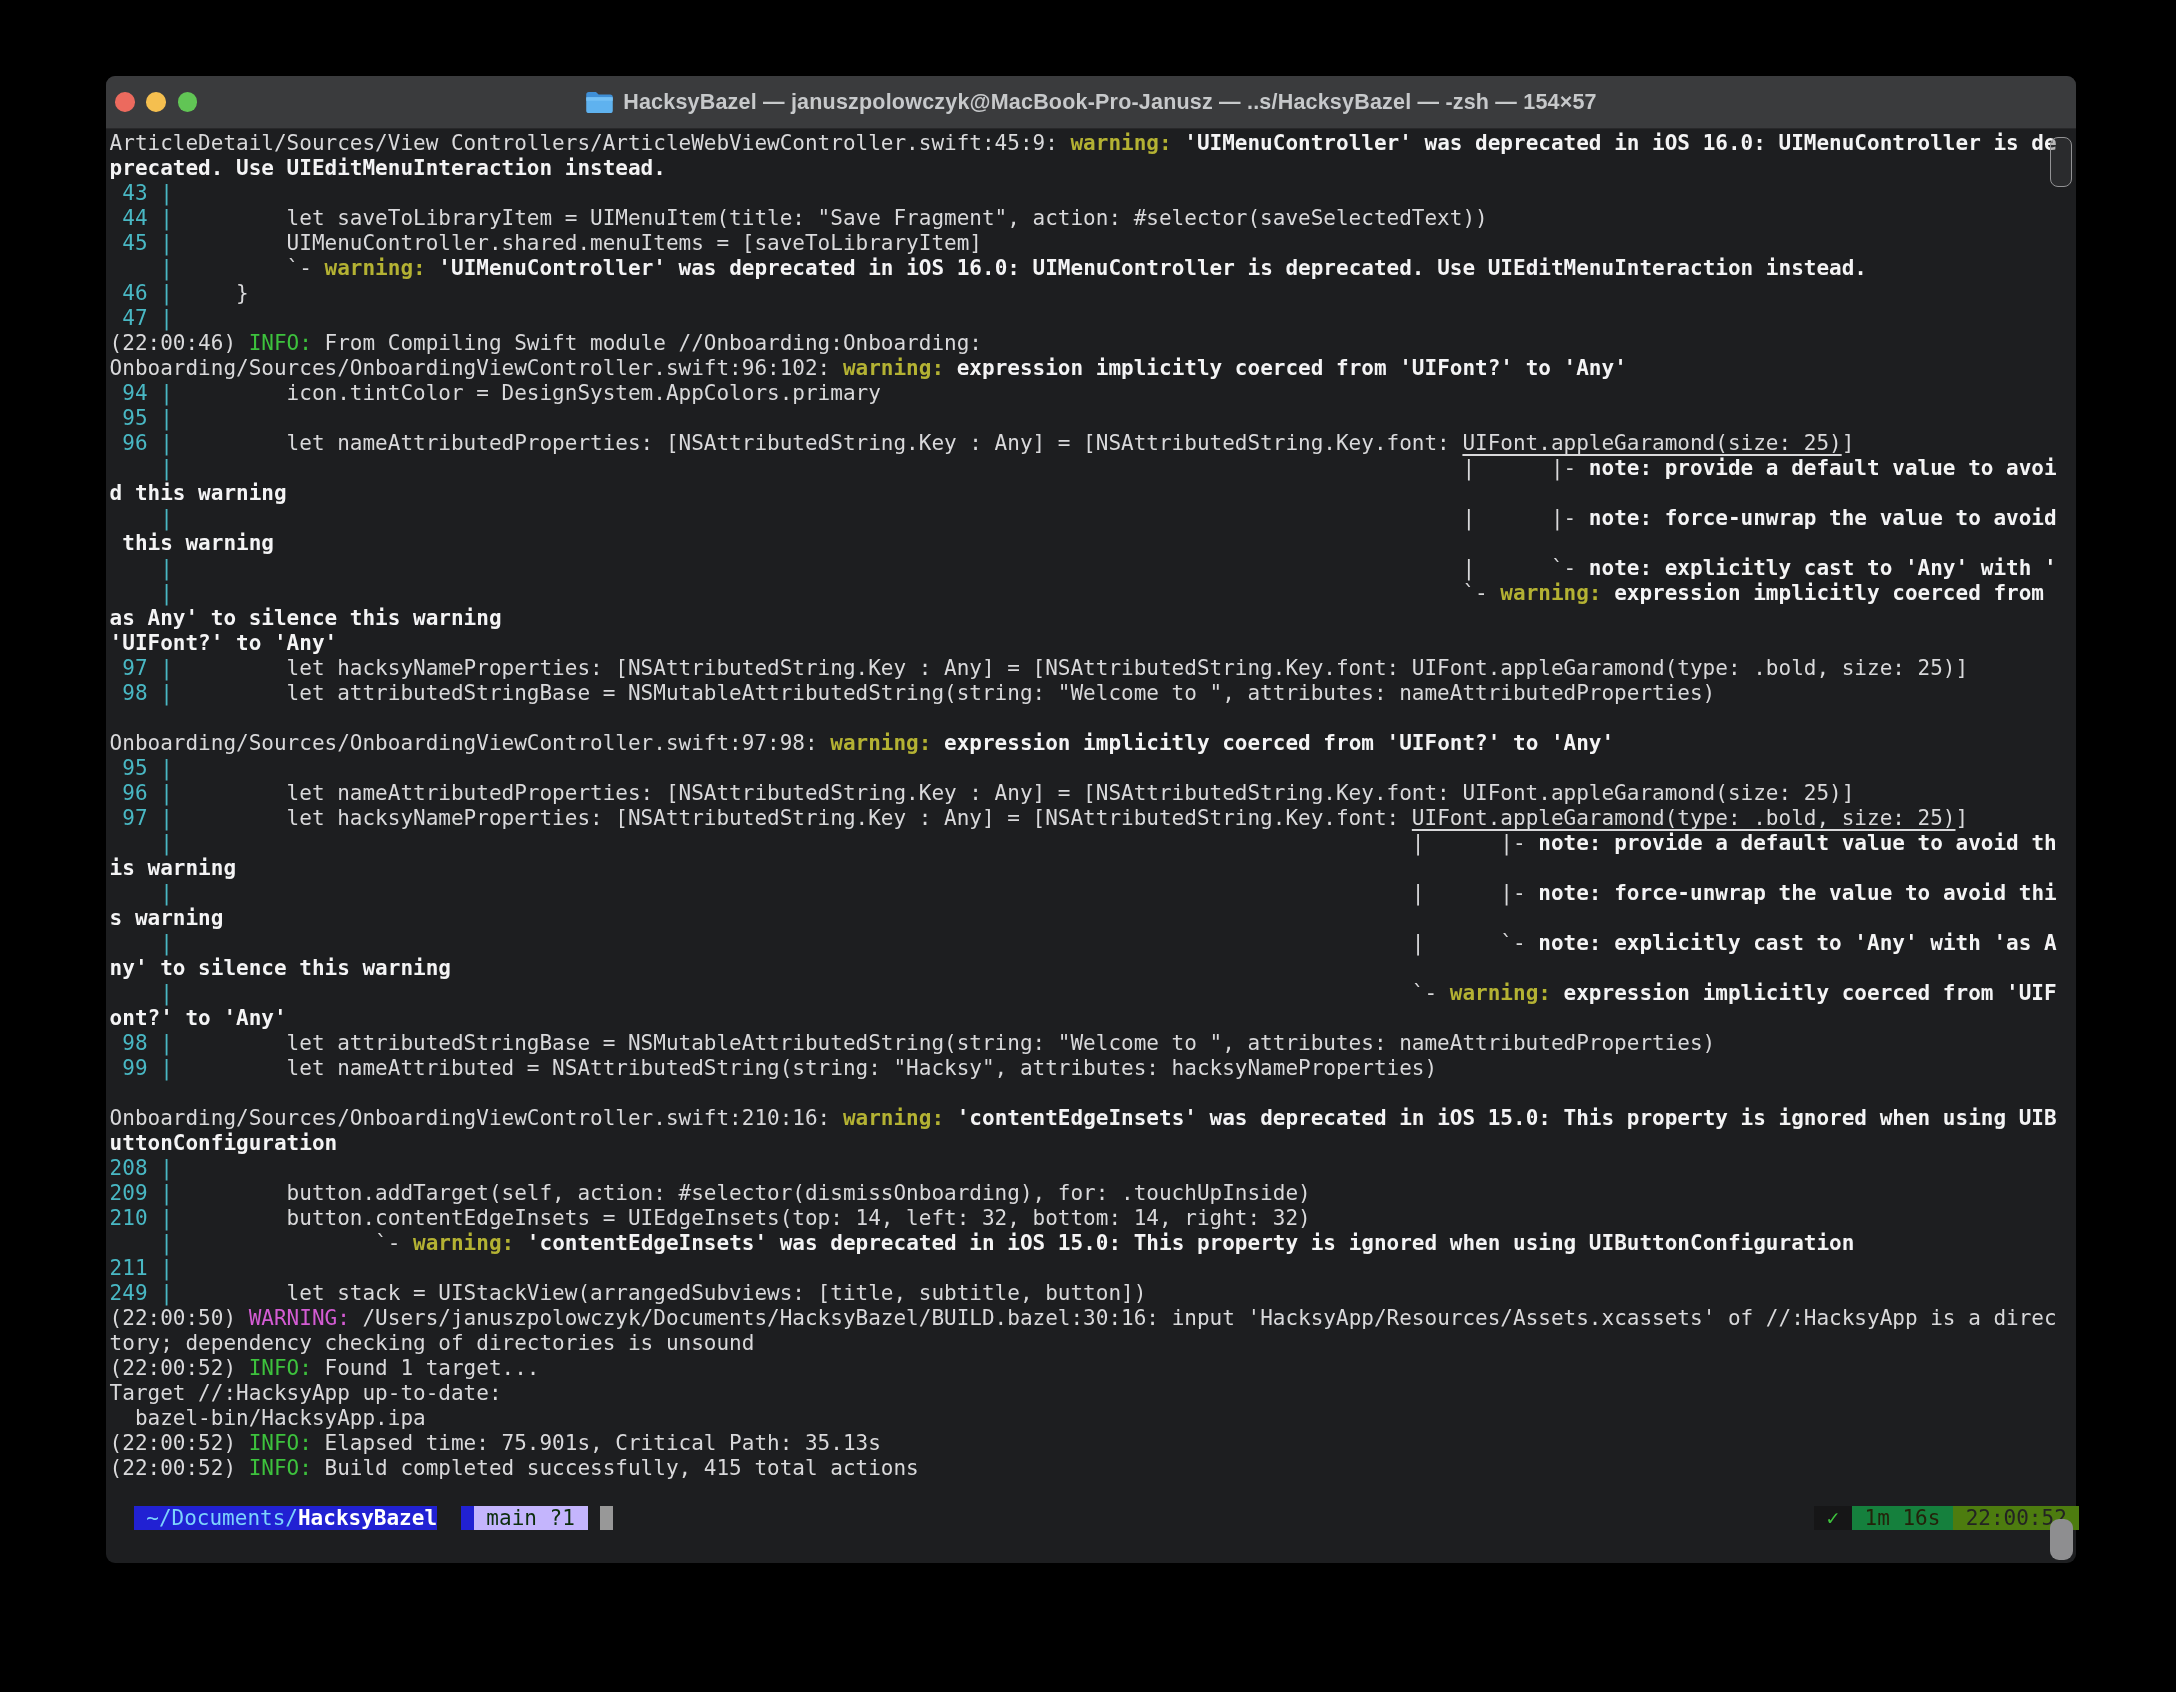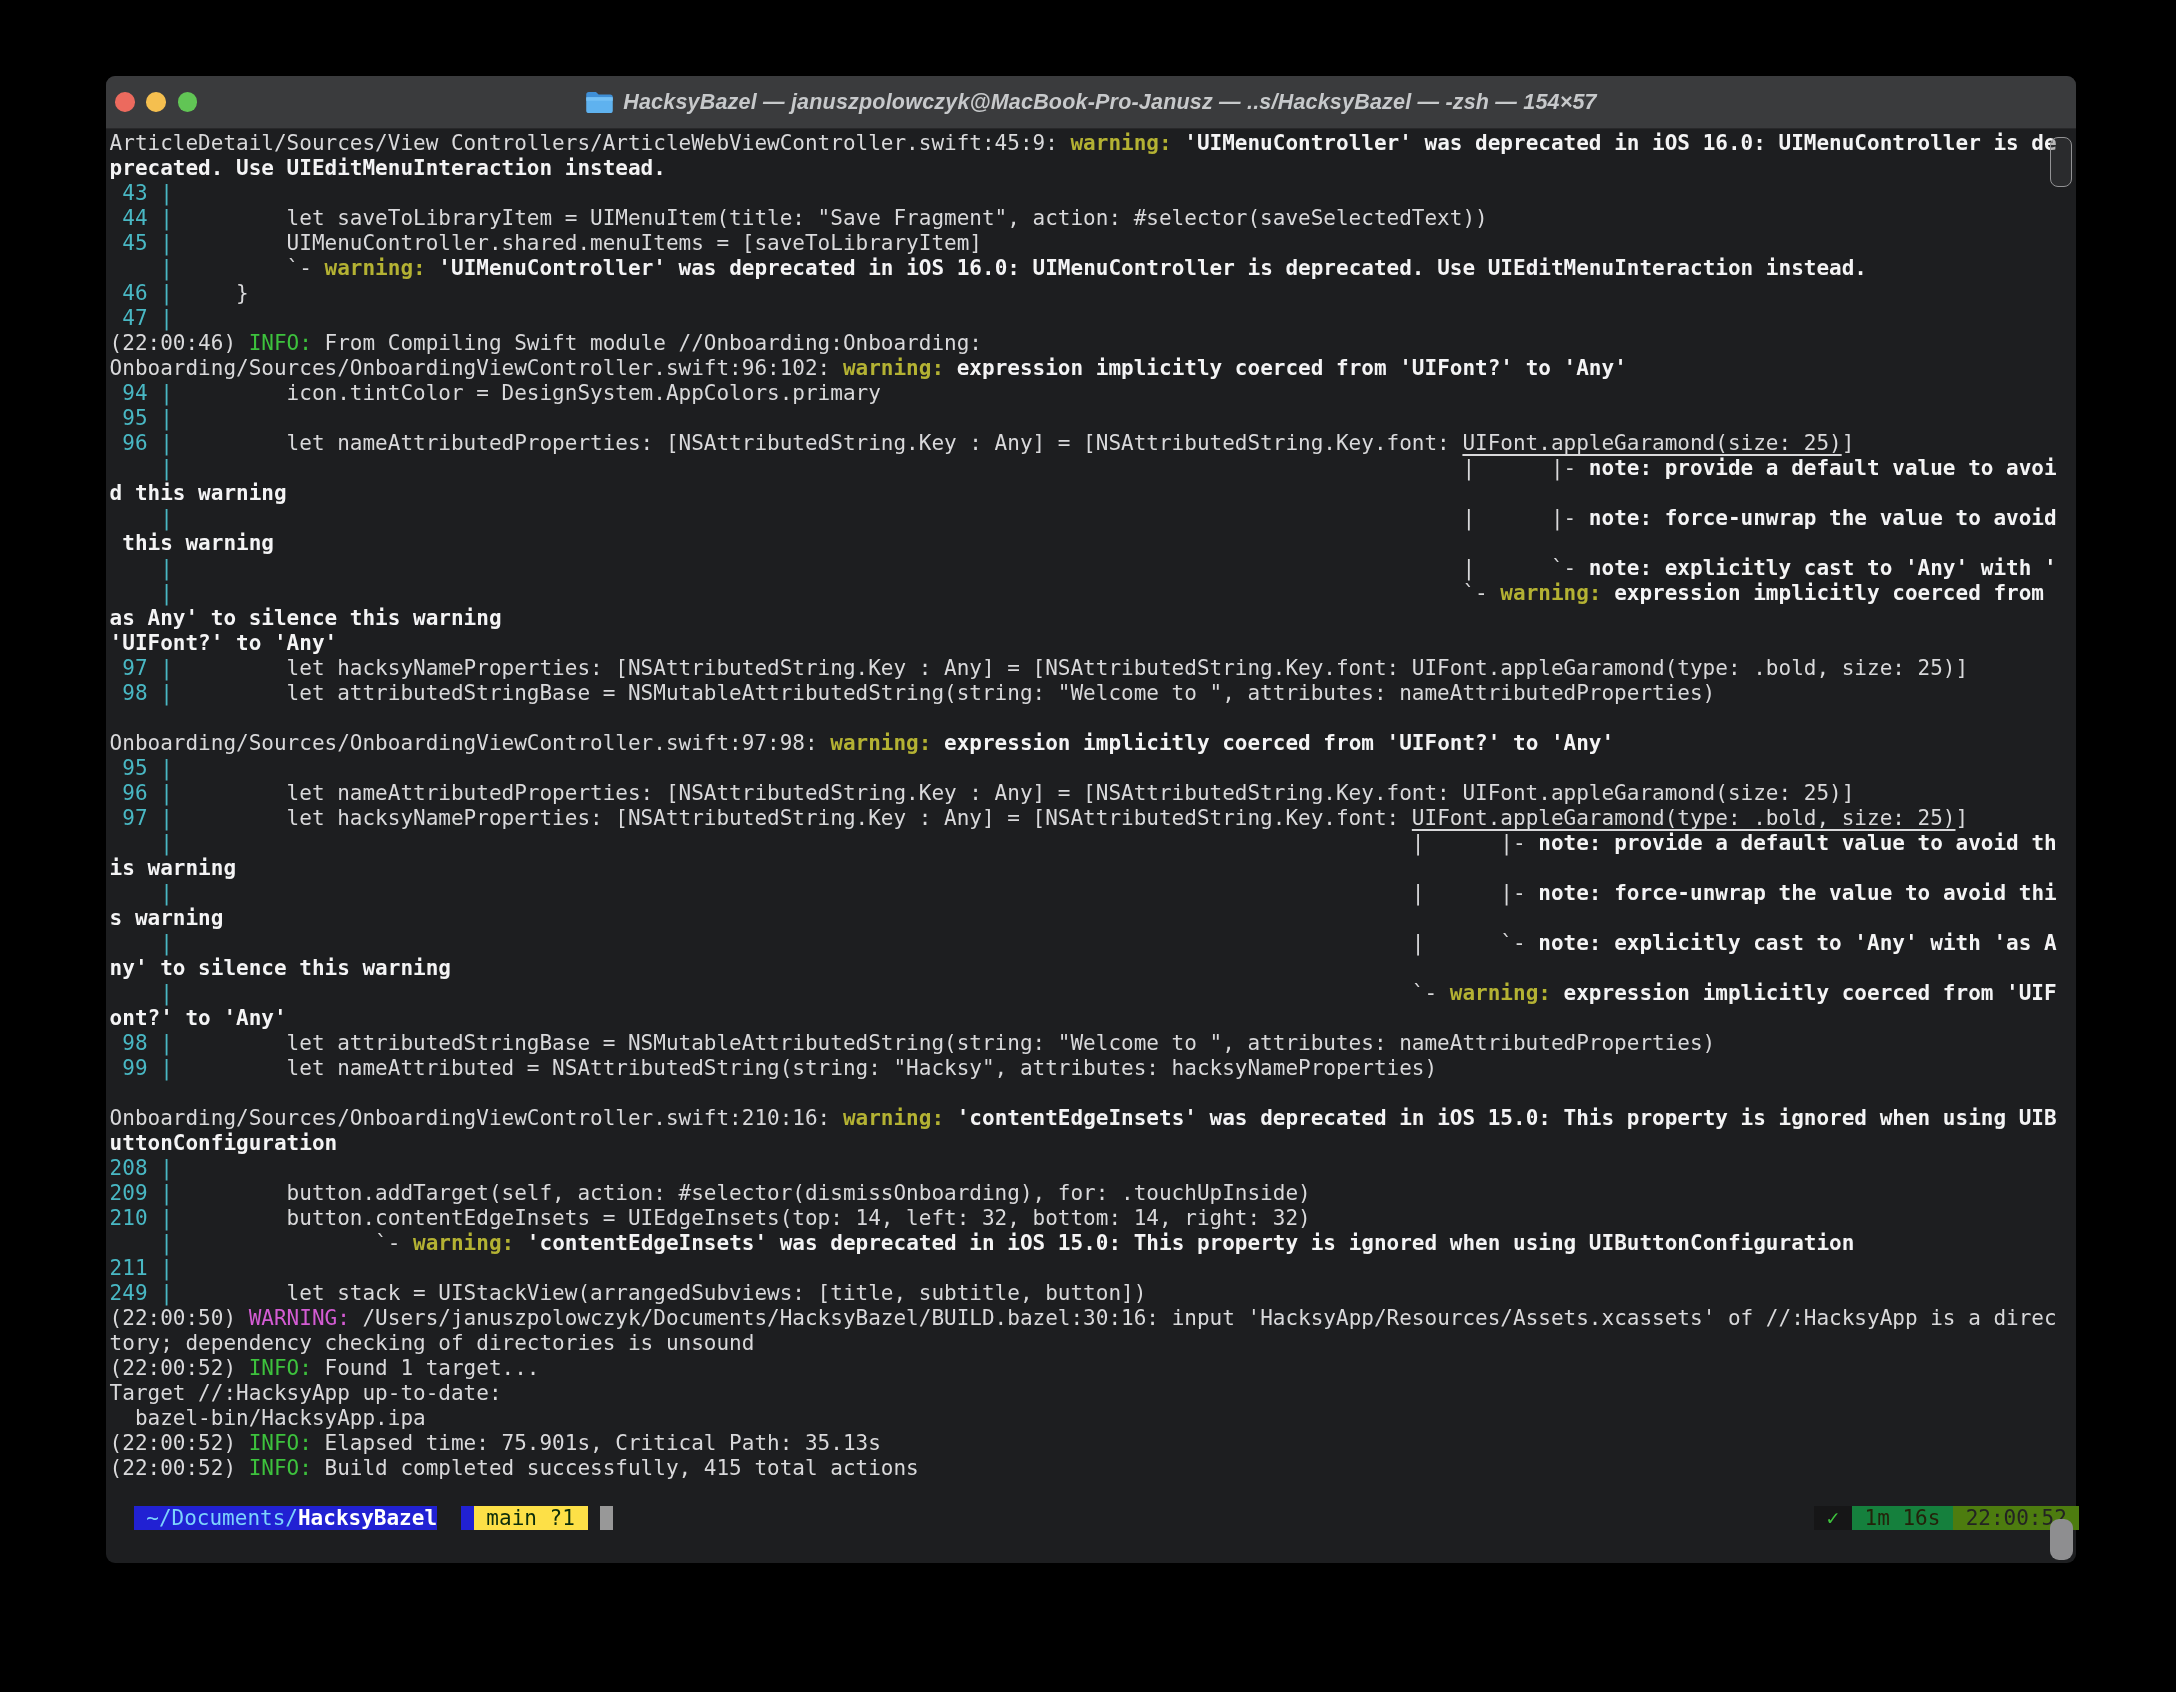--- a/index.html
+++ b/index.html
@@ -17,41 +17,41 @@
     background:#3a3b3d;border-radius:9px 9px 0 0;
     border-bottom:0.9px solid #28282a;
   }
   .lights{position:absolute;left:9px;top:16px;display:flex;gap:11.6px;}
   .light{width:19.7px;height:19.7px;border-radius:50%;}
   .light.red{background:#ec6a5e;}
   .light.yellow{background:#f5bf4f;}
   .light.green{background:#61c555;}
   .title-wrap{
     position:absolute;left:0;top:0;width:100%;height:52px;
-    display:flex;align-items:center;justify-content:center;gap:9px;font-style:italic;
+    display:flex;align-items:center;justify-content:center;gap:9px;
   }
   .title-text{color:#c7c9cb;font-weight:bold;font-size:21.5px;letter-spacing:0.2px;}
   .folder-icon{width:29px;height:23px;display:inline-block;}
   .term{
     position:absolute;left:3.6px;top:55px;right:27px;bottom:0;
     font-family:"DejaVu Sans Mono", monospace;
     font-size:21px;line-height:25px;
     font-variant-ligatures:none;
   }
   .row{white-space:pre;height:25px;}
   .s-t {color:#d9d9db;}
   .s-b {color:#f4f4f5;font-weight:bold;margin-top:24px;}
   .s-w {color:#b4b233;font-weight:bold;}
   .s-n {color:#49b8c4;}
   .s-g {color:#3dc23d;}
   .s-m {color:#d45cd4;}
   .s-u {color:#d9d9db;text-decoration:underline;text-underline-offset:3.6px;}
   .s-pb {background:#2121d3;color:#7dd3fc;margin-left:24px;}
   .s-pbb{background:#2121d3;color:#ffffff;font-weight:bold;}
-  .s-pg {background:#fde047;color:#0b2d0b;}
+  .s-pg {background:#c4b5fd;color:#0b2d0b;}
   .s-pc {background:#161617;color:#3dc23d;}
   .s-py {background:#15803d;color:#24220a;}
   .s-pw {background:#4d7c0f;color:#232323;}
   .s-cur{background:#989898;color:#989898;}
   .scroll-indicator{
     position:absolute;right:4.5px;top:61px;width:19.7px;height:48px;
     border:1.8px solid #939395;border-radius:8px;background:rgba(70,70,72,.35);
   }
   .scroll-thumb{
     position:absolute;right:2.7px;bottom:2.7px;width:23px;height:41px;

